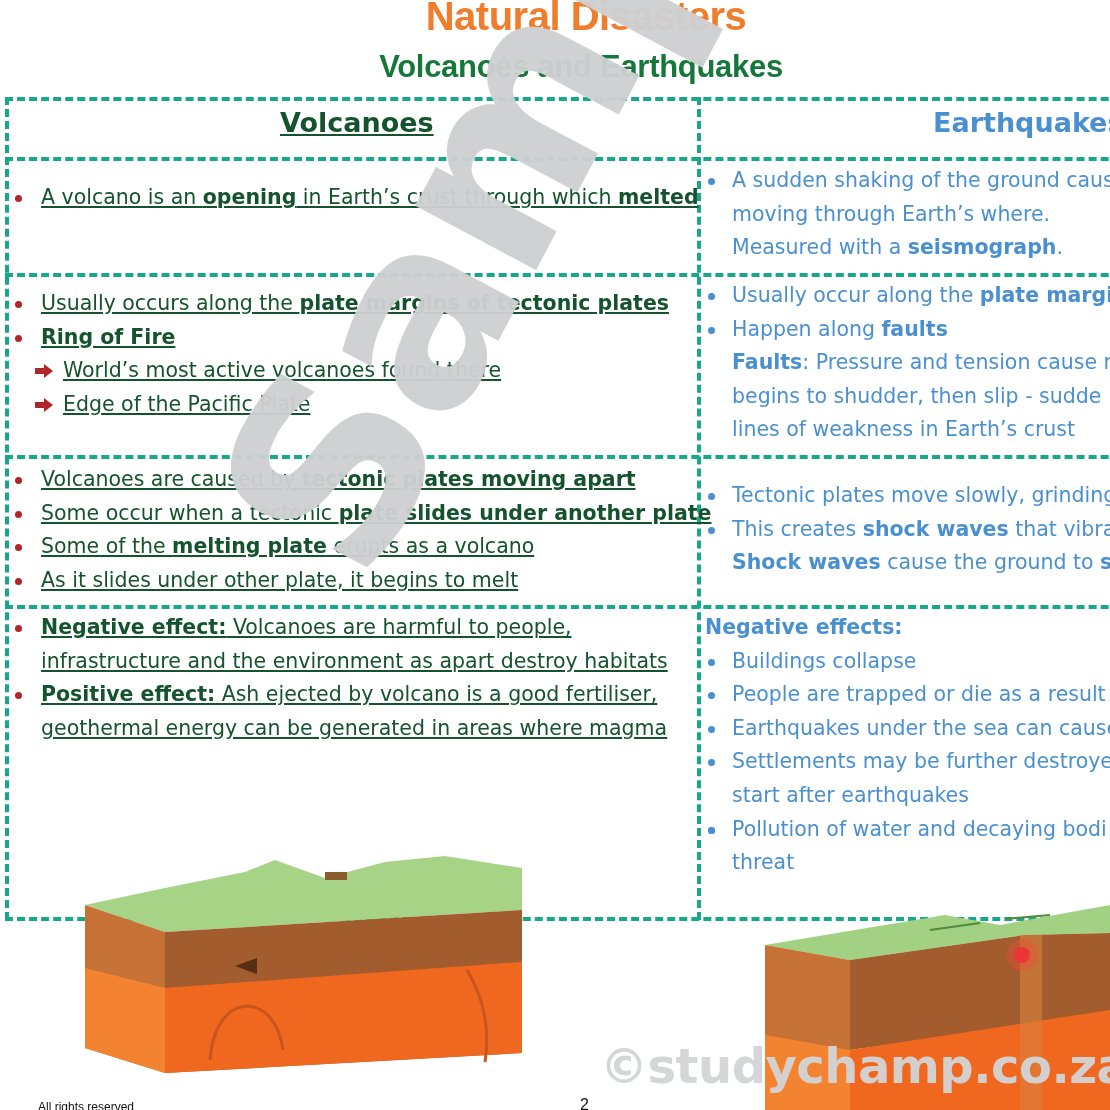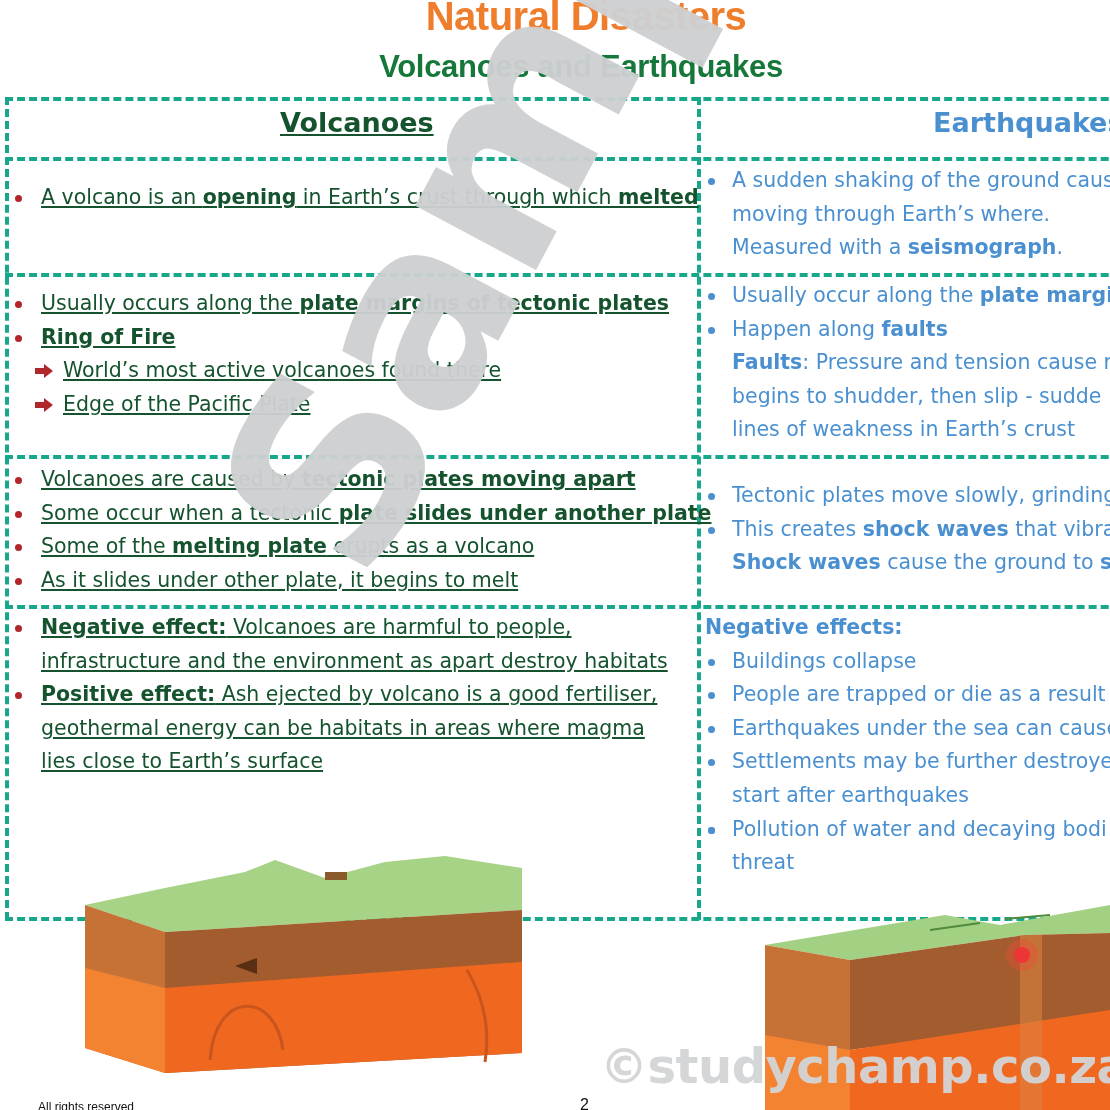--- a/index.html
+++ b/index.html
@@ -109,22 +109,21 @@
   <div class="cell v" id="v2" style="left:0; top:366px">
       <div class="row"><span class="bullet"></span><span>Volcanoes are caused by </span><b>tectonic plates moving apart</b></div>
       <div class="row"><span class="bullet"></span><span>Some occur when a tectonic </span><b>plate slides under another plate</b></div>
       <div class="row"><span class="bullet"></span><span>Some of the </span><b>melting plate</b><span> erupts as a volcano</span></div>
       <div class="row"><span class="bullet"></span><span>As it slides under other plate, it begins to melt</span></div>
     </div>
   <div class="cell v" id="v3" style="left:0; top:514px">
       <div class="row"><span class="bullet"></span><b>Negative effect:</b><span> Volcanoes are harmful to people,</span></div>
       <div class="row"><span>infrastructure and the environment as apart destroy habitats</span></div>
       <div class="row"><span class="bullet"></span><b>Positive effect:</b><span> Ash ejected by volcano is a good fertiliser,</span></div>
-      <div class="row"><span>geothermal energy can be habitats in areas where magma</span></div>
-      <div class="row"><span>lies close to Earth’s surface</span></div>
+      <div class="row"><span>geothermal energy can be generated in areas where magma</span></div>
     </div>
 
   <div class="cell e" id="e0" style="left:697px; top:67px">
       <div class="row"><span class="bullet"></span><span>A sudden shaking of the ground caus</span></div>
       <div class="row"><span>moving through Earth’s where.</span></div>
       <div class="row"><span>Measured with a </span><b>seismograph</b><span>.</span></div>
     </div>
   <div class="cell e" id="e1" style="left:697px; top:182px">
       <div class="row"><span class="bullet"></span><span>Usually occur along the </span><b>plate margin</b></div>
       <div class="row"><span class="bullet"></span><span>Happen along </span><b>faults</b></div>

